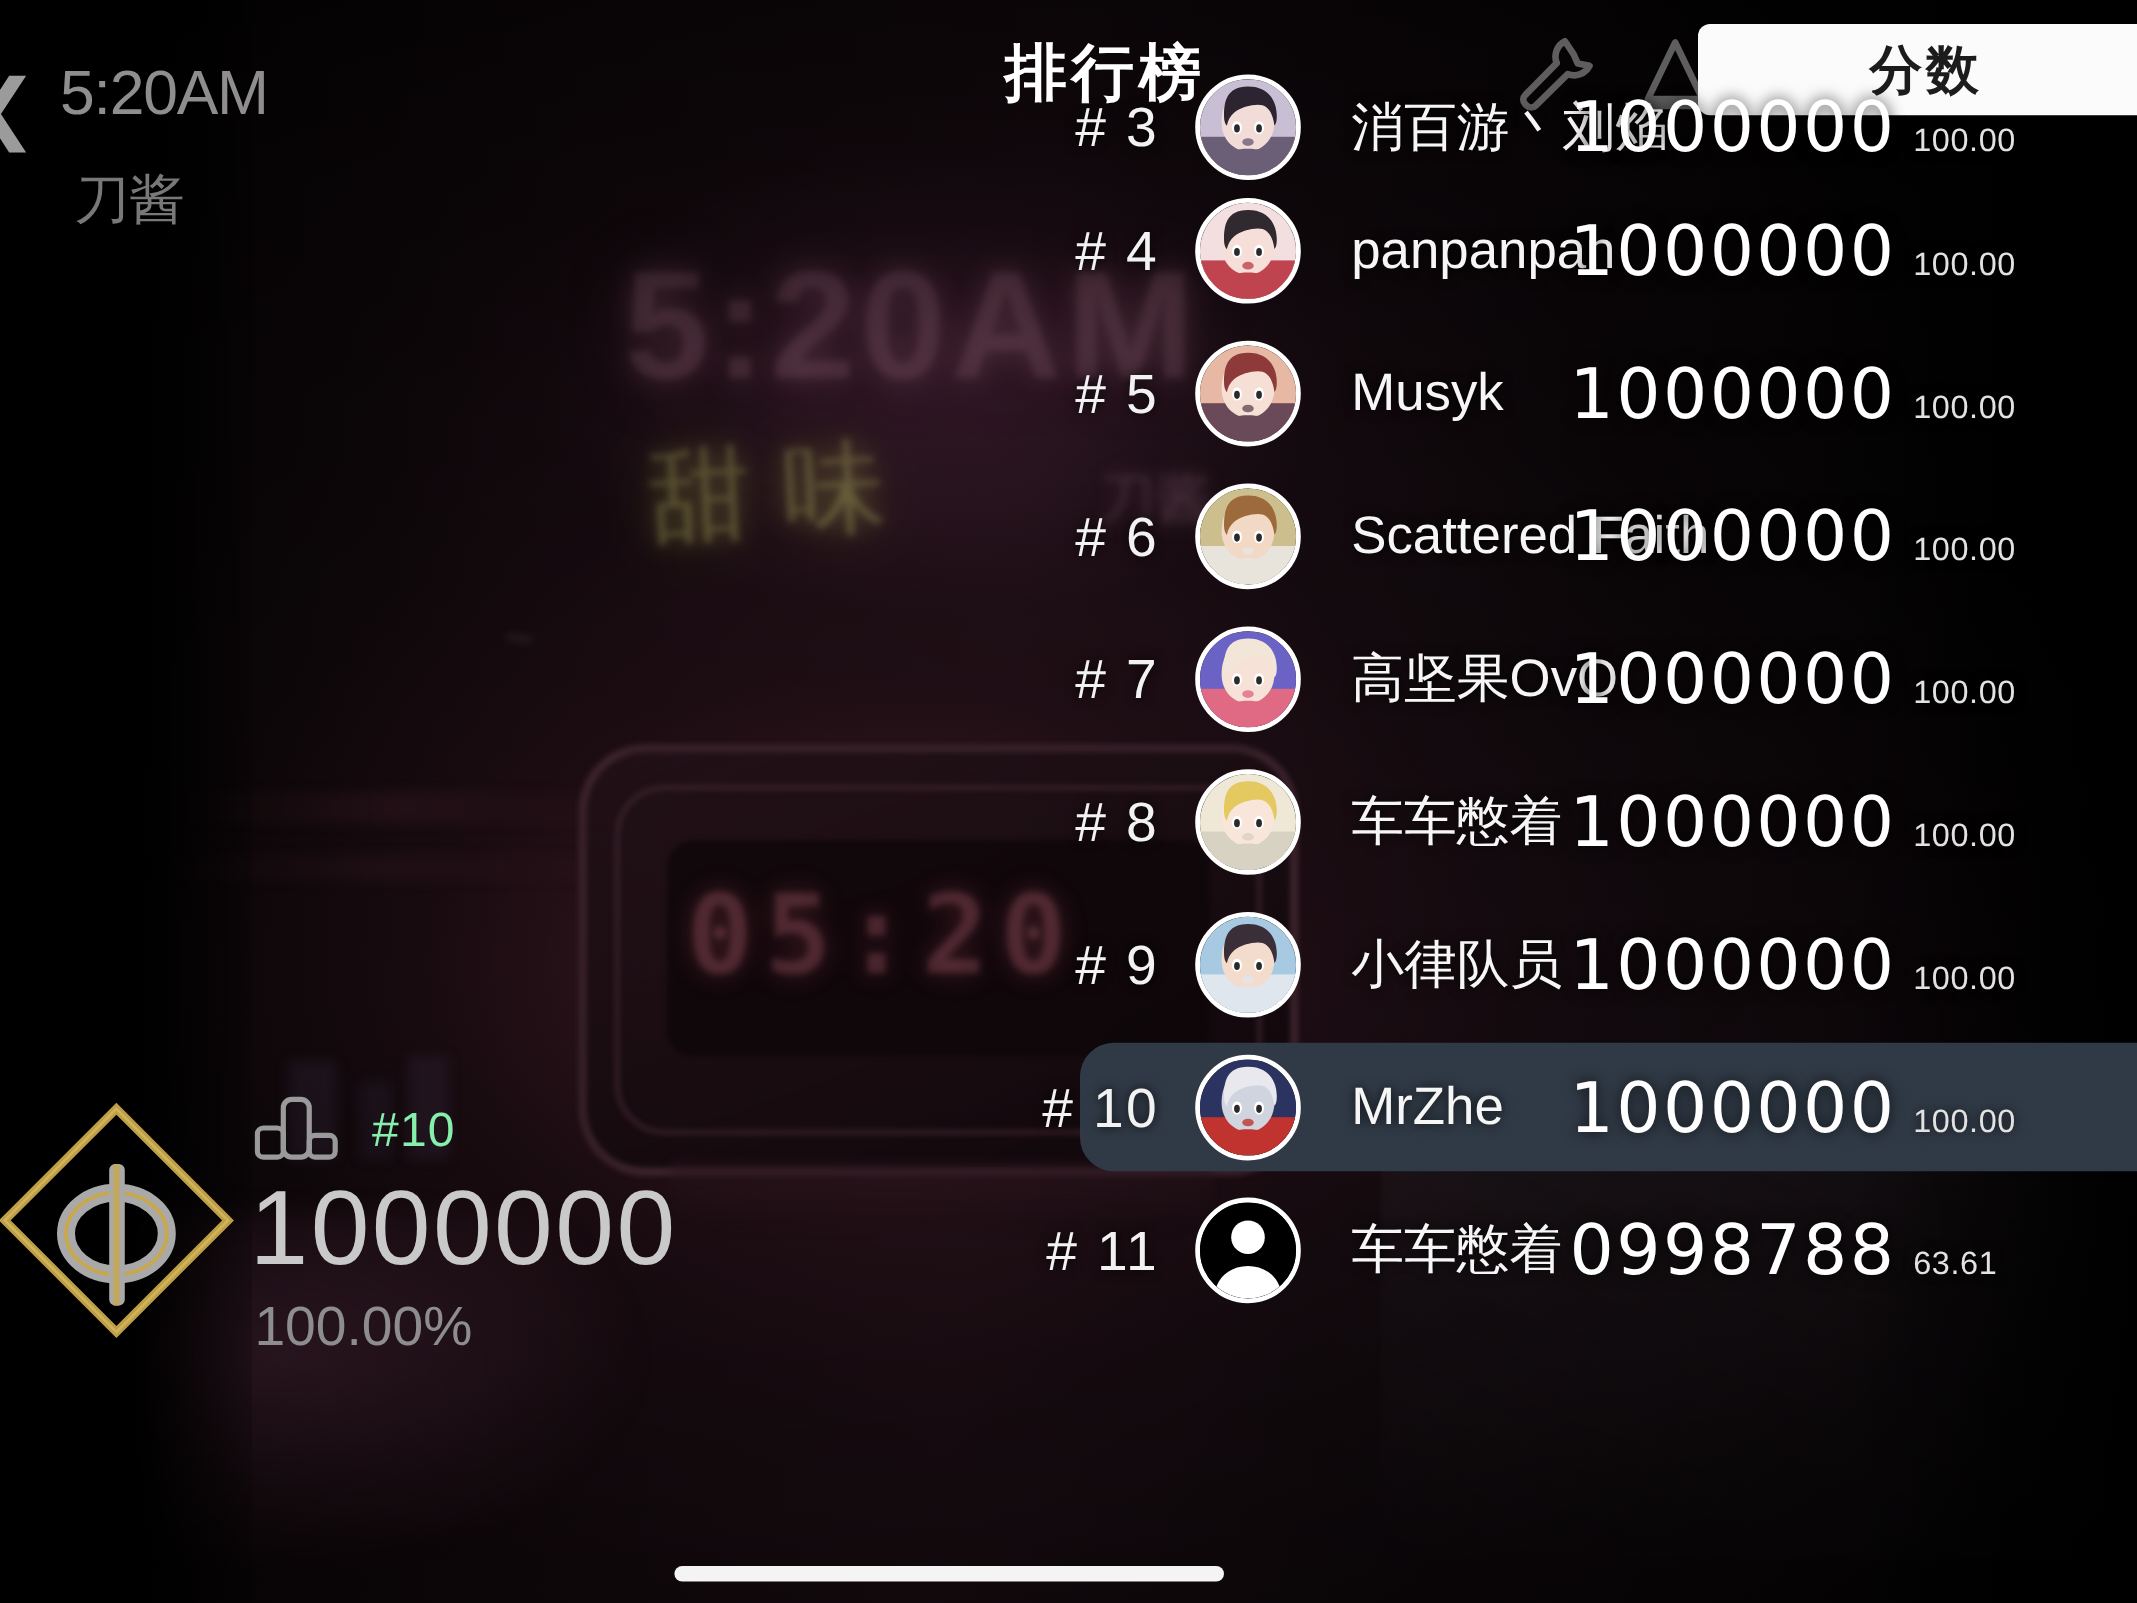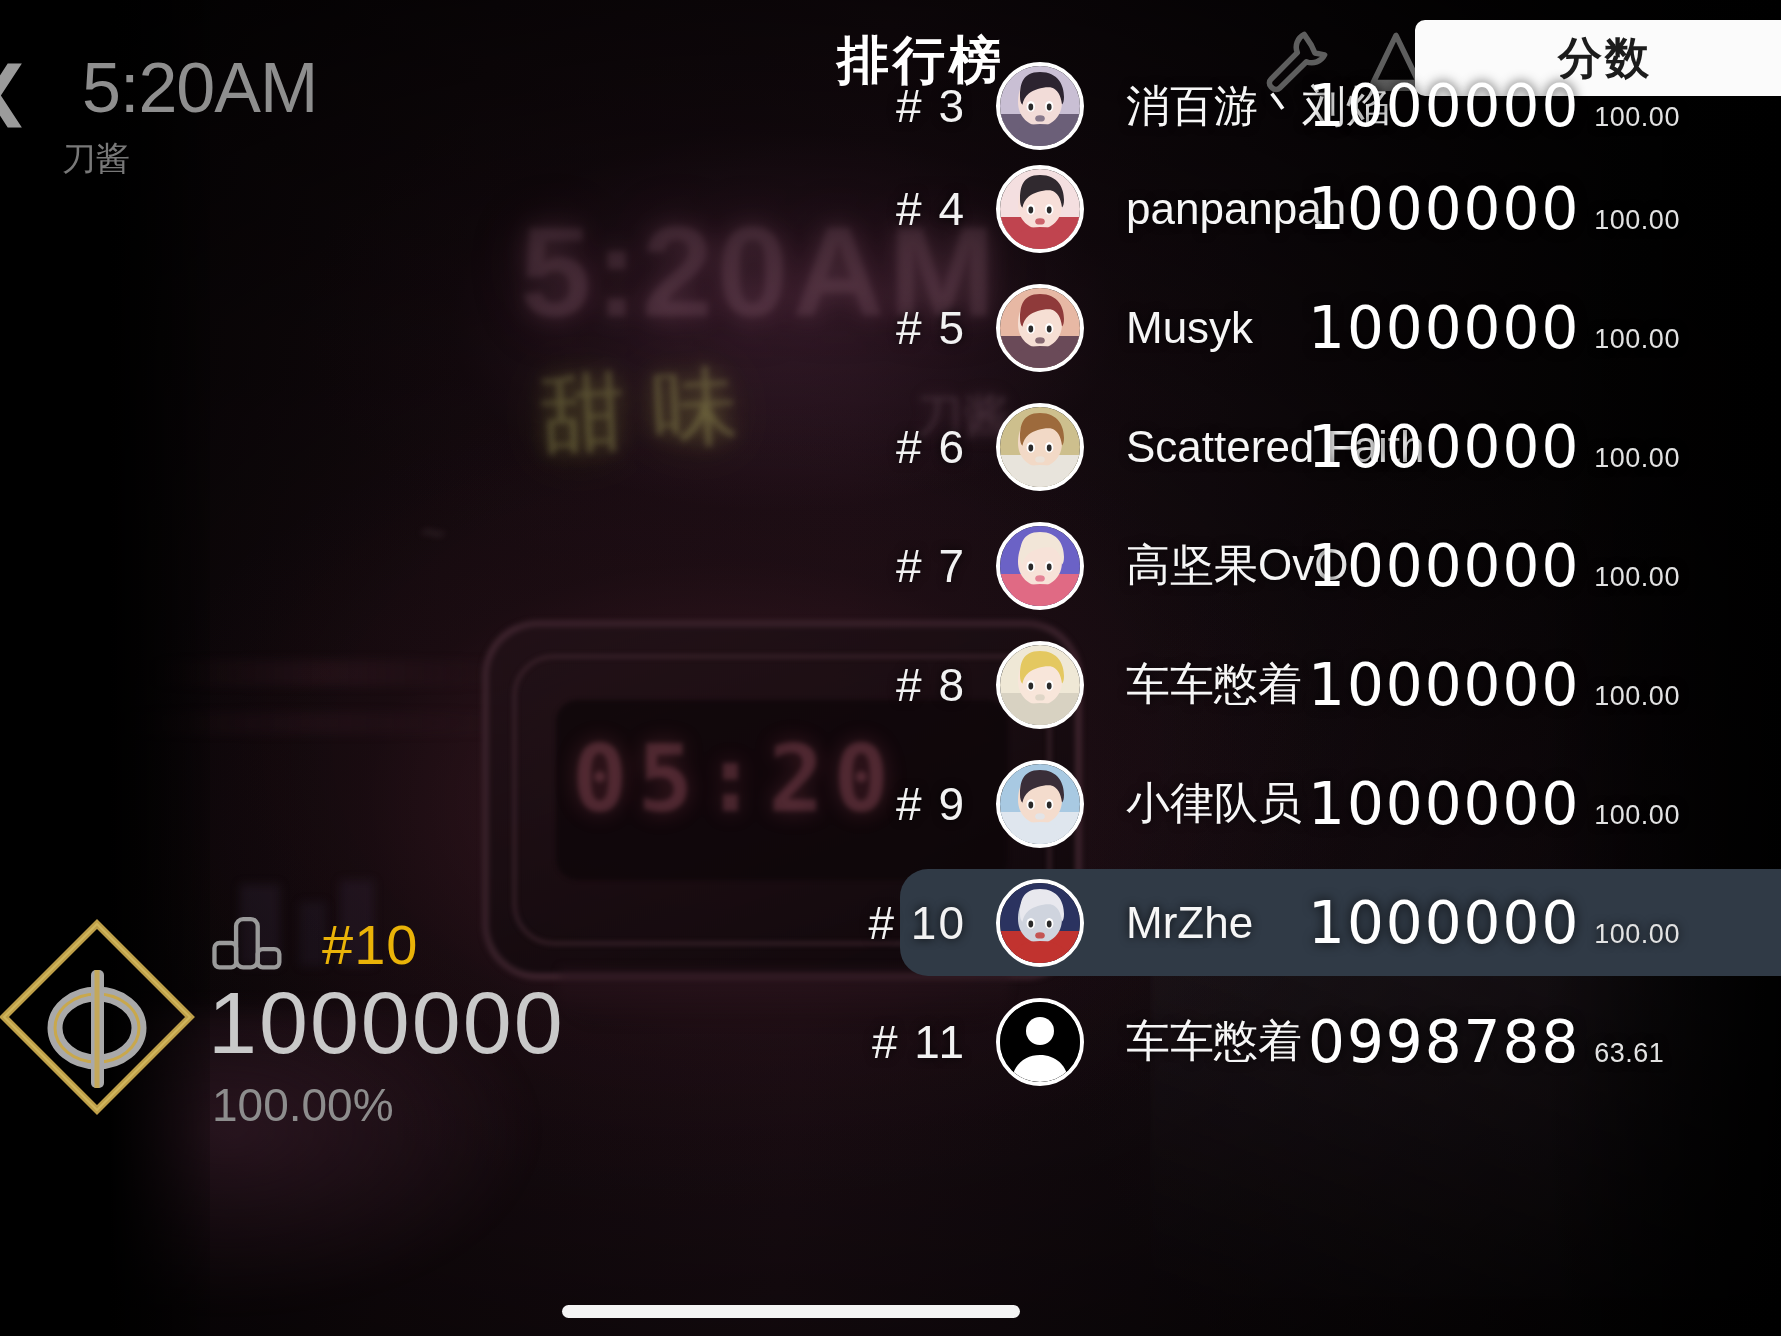--- a/index.html
+++ b/index.html
@@ -86,23 +86,23 @@
   .glow-pink { position:absolute; left:20px; top:1010px; width:520px; height:300px;
     background:radial-gradient(ellipse at 40% 40%, rgba(126,64,96,.38), rgba(0,0,0,0) 70%); filter:blur(10px); }
   .sheet-dark { position:absolute; left:1150px; top:880px; width:640px; height:420px;
     background:linear-gradient(200deg, rgba(70,70,76,.26), rgba(18,18,22,.04)); filter:blur(3px);
     clip-path:polygon(0 18%,100% 0,100% 100%,0 100%); }
 
   
   #song-info { position:absolute; left:0; top:18px; width:640px; }
   .back-chev { position:absolute; left:-22px; top:44px; width:56px; height:56px;
     color:#9b9b9b; font-size:64px; line-height:56px; font-weight:300; }
-  .song-title { position:absolute; left:50px; top:30px; font-size:70px; font-weight:400;
-    color:#8e8e8e; letter-spacing:-1px;margin-left:32px; }
-  .song-artist { position:absolute; left:62px; top:118px; font-size:34px; color:#787878; }
+  .song-title { position:absolute; left:50px; top:30px; font-size:52px; font-weight:400;
+    color:#8e8e8e; letter-spacing:-1px; }
+  .song-artist { position:absolute; left:62px; top:118px; font-size:46px; color:#787878; }
 
   
   #header { position:absolute; left:11px; top:0; width:100%; height:112px; }
   .hdr-title { position:absolute; left:826px; top:26px; font-size:52px; font-weight:700;
     color:#fff; letter-spacing:4px; }
   .hdr-icon { position:absolute; top:24px; color:#5e5e5e; }
   #wrench-icon { left:1246px; }
   #pencil-icon { left:1346px; }
   .score-pill { position:absolute; left:1404px; top:20px; width:380px; height:76px;
     background:#fbfbfb; border-radius:10px 0 0 10px; color:#1c1c1c;
@@ -126,21 +126,21 @@
   .vals { position:absolute; left:448px; display:flex; align-items:baseline; }
   .score { font-size:58px; font-weight:400; color:#fff; letter-spacing:2px;
     font-family:"DejaVu Sans", sans-serif; text-shadow:0 0 12px rgba(0,0,0,.8); }
   .acc { margin-left:14px; font-size:27px; color:#e2e2e2; letter-spacing:.5px;
     text-shadow:0 0 10px rgba(0,0,0,.8); }
 
   
   #my-result { position:absolute; left:0; bottom:196px; width:680px; height:250px; }
   .rank-badge { position:absolute; left:-8px; bottom:18px; width:210px; height:210px; }
   .podium-row { position:absolute; left:212px; top:22px; display:flex; align-items:center; }
-  .podium-lbl { margin-left:40px; font-size:56px; color:#eab308; letter-spacing:1px; }
+  .podium-lbl { margin-left:28px; font-size:40px; color:#86efac; letter-spacing:1px; }
   .my-score { position:absolute; left:208px; top:82px; font-size:88px; color:#c9c9c9;
     letter-spacing:2px; font-weight:400; }
   .my-acc { position:absolute; left:212px; top:188px; font-size:46px; color:#8d8d8d; }
 
   
   #home-bar { position:absolute; left:562px; bottom:18px; width:458px; height:13px;
     background:#f4f4f4; border-radius:7px; }
 </style>
 </head>
 <body>

